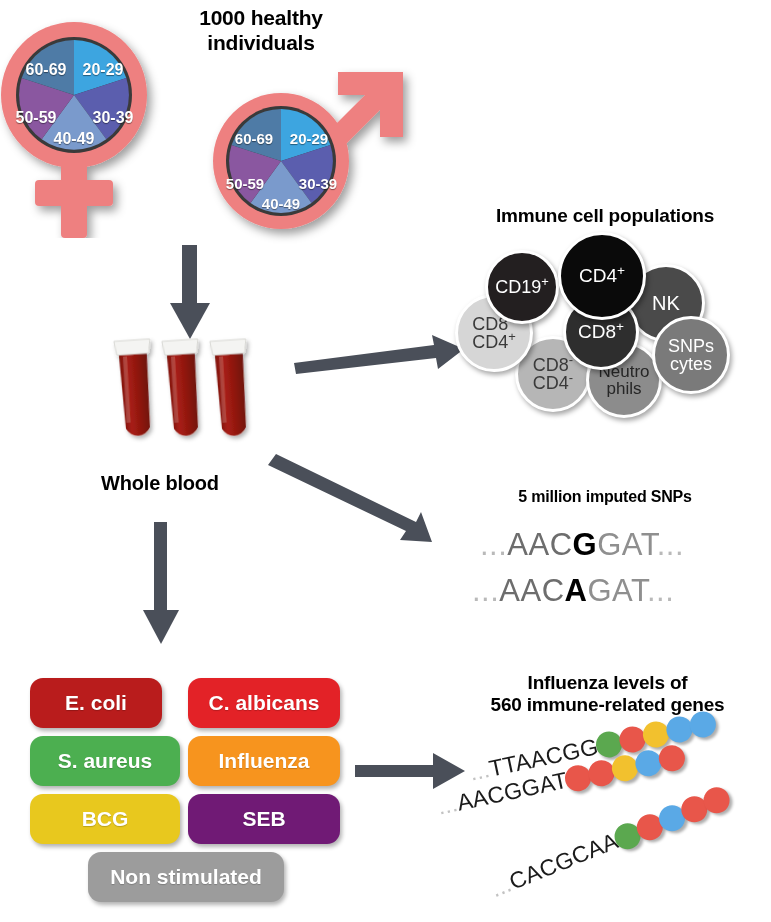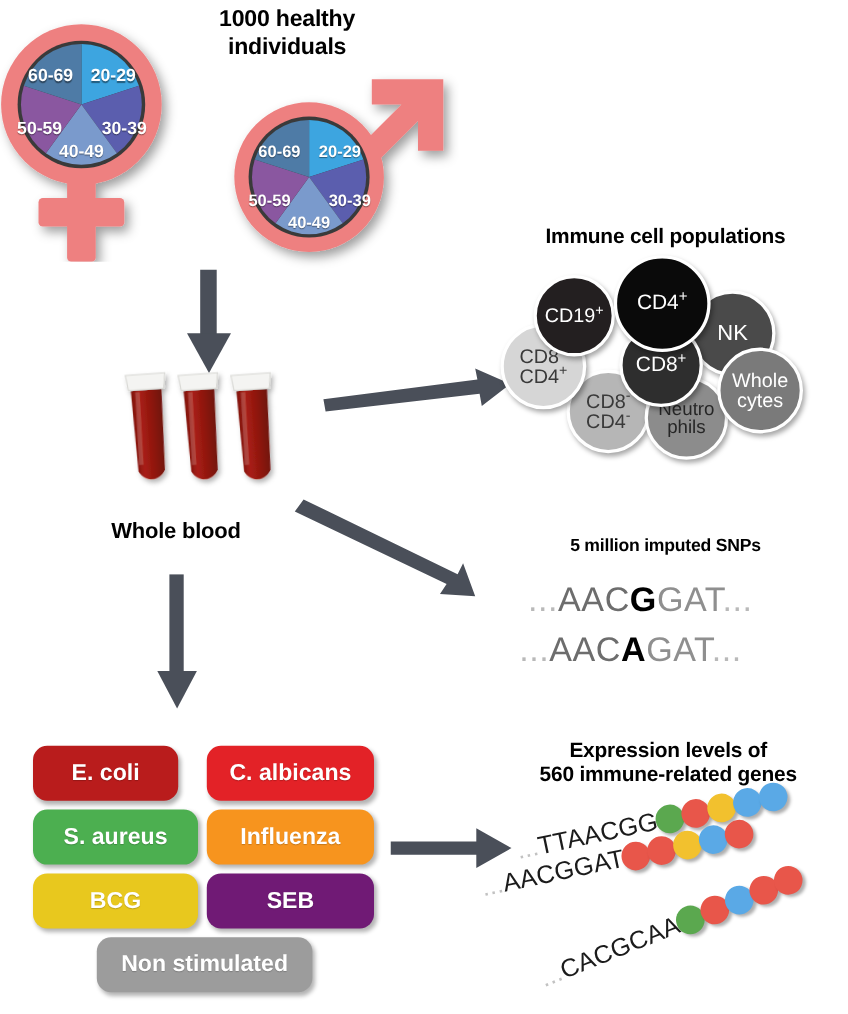--- a/index.html
+++ b/index.html
@@ -286,21 +286,21 @@
 
     <div class="cell" style="left:131px; top:110px; width:76px; height:76px; background:#8C8C8C; color:#262626; font-size:17px; z-index:3;">
       <div>
         <span>Neutro</span>
         <span>phils</span>
       </div>
     </div>
 
     <div class="cell" style="left:197px; top:84px; width:78px; height:78px; background:#7A7A7A; color:#ffffff; font-size:18px; z-index:4;">
       <div>
-        <span>Whole</span>
+        <span>SNPs</span>
         <span>cytes</span>
       </div>
     </div>
   </div>
 
   <div class="heading abs" id="title-snps">5 million imputed SNPs</div>
 
   <div class="abs" id="snp-block">
     <div class="snp-row" style="left:18px; top:0px;">
       <span class="snp-dim">...</span><span class="snp-near">AAC</span><span class="snp-hit">G</span><span class="snp-mid">GAT</span><span class="snp-dim">...</span>
@@ -317,21 +317,21 @@
     <div class="pill" style="left:0px;   top:58px; width:150px; height:50px; background:#4CAF50;">S. aureus</div>
     <div class="pill" style="left:158px; top:58px; width:152px; height:50px; background:#F7941E;">Influenza</div>
 
     <div class="pill" style="left:0px;   top:116px; width:150px; height:50px; background:#E8C81E;">BCG</div>
     <div class="pill" style="left:158px; top:116px; width:152px; height:50px; background:#701a75;">SEB</div>
 
     <div class="pill" style="left:58px;  top:174px; width:196px; height:50px; background:#9C9C9C;">Non stimulated</div>
   </div>
 
   <div class="heading abs" id="title-expression">
-    <div>Expression levels of</div>
+    <div>Influenza levels of</div>
     <div>560 immune-related genes</div>
   </div>
 
   <div class="abs" id="genes">
 
     <div class="gene-strand" style="left:20px; top:48px; transform: rotate(-12deg);">
       <span class="gene-seq"><span class="fade">...</span><span>TTAACGG</span></span><span class="bead" style="width:26px;height:26px;background:#5BA84F;"></span><span class="bead" style="width:26px;height:26px;background:#E8564A;"></span><span class="bead" style="width:26px;height:26px;background:#F2C12E;"></span><span class="bead" style="width:26px;height:26px;background:#5AA9E6;"></span><span class="bead" style="width:26px;height:26px;background:#5AA9E6;"></span>
     </div>
 
     <div class="gene-strand" style="left:-12px; top:82px; transform: rotate(-12deg);">

